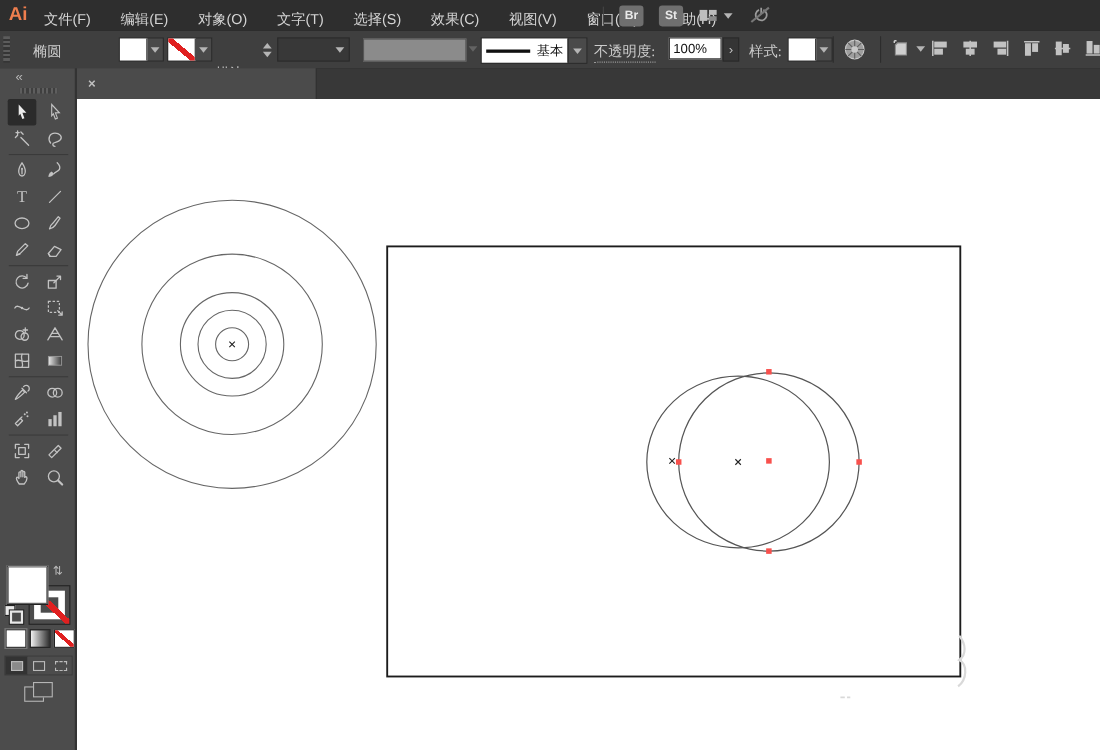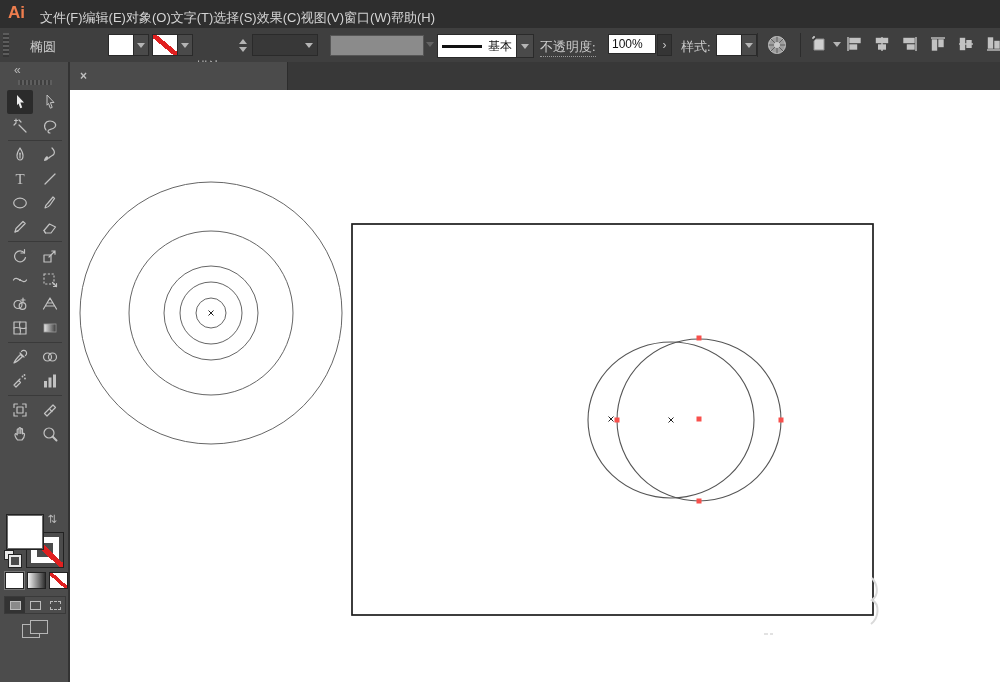--- a/index.html
+++ b/index.html
@@ -1,20 +1,20 @@
 <!DOCTYPE html>
 <html><head>
 <meta charset="utf-8">
 <style>
   html,body{margin:0;padding:0;width:1000px;height:682px;overflow:hidden;
     font-family:"Liberation Sans","DejaVu Sans",sans-serif;background:#fff;}
   
   #menubar{position:absolute;left:0;top:0;width:1000px;height:28px;background:#2e2e2e;border-bottom:1px solid #151515;text-align:center;}
   #ai-logo{position:absolute;left:8px;top:3px;color:#ef7e4e;font-weight:bold;font-size:17px;letter-spacing:0;}
-  #menu-items{position:absolute;left:40px;top:0;height:36px;display:flex;align-items:center;}
+  #menu-items{position:absolute;left:40px;top:0;height:36px;display:flex;align-items:center;gap:27px;}
   .menu-item{color:#d4d4d4;font-size:13px;cursor:default;white-space:nowrap;}
   #menubar-right{position:absolute;left:548px;top:0;height:28px;display:flex;align-items:center;gap:14px;}
   .mb-sep{width:1px;height:16px;background:#454545;}
   .sq-btn{width:22px;height:19px;background:#6f6f6f;border-radius:3px;color:#e9e9e9;font-size:11px;font-weight:bold;
     display:flex;align-items:center;justify-content:center;}
   .chev{width:0;height:0;border-left:4px solid transparent;border-right:4px solid transparent;border-top:5px solid #b5b5b5;display:inline-block;}
   
   #controlbar{position:absolute;left:0;top:28px;width:1000px;height:34px;background:#3f3f3f;border-bottom:1px solid #242424;}
   .grip{position:absolute;left:3px;top:5px;width:6px;height:24px;
     background:repeating-linear-gradient(180deg,#5c5c5c 0 2px,#353535 2px 4px);}
@@ -104,20 +104,38 @@
       <span class="menu-item">文件(F)</span>
       <span class="menu-item">编辑(E)</span>
       <span class="menu-item">对象(O)</span>
       <span class="menu-item">文字(T)</span>
       <span class="menu-item">选择(S)</span>
       <span class="menu-item">效果(C)</span>
       <span class="menu-item">视图(V)</span>
       <span class="menu-item">窗口(W)</span>
       <span class="menu-item">帮助(H)</span>
     </div>
+  <div id="menubar-right">
+    <div class="mb-sep"></div>
+    <div class="sq-btn">Br</div>
+    <div class="sq-btn">St</div>
+    <div style="display:flex;align-items:center;gap:5px;">
+      <svg class="ticon" width="18" height="16" viewBox="0 0 18 16">
+        <rect x="1" y="3" width="7" height="10" fill="#bdbdbd"></rect>
+        <rect x="9.5" y="3" width="7" height="4.5" fill="#bdbdbd"></rect>
+        <rect x="9.5" y="8.8" width="7" height="4.2" fill="#8b8b8b"></rect>
+      </svg>
+      <span class="chev"></span>
+    </div>
+    <svg class="ticon" width="24" height="18" viewBox="0 0 24 18">
+      <path d="M14 4 a5 5 0 1 1 -4 0" fill="none" stroke="#9a9a9a" stroke-width="1.6"></path>
+      <line x1="12" y1="2" x2="12" y2="8" stroke="#9a9a9a" stroke-width="1.6"></line>
+      <line x1="3" y1="15" x2="19" y2="2" stroke="#777" stroke-width="2"></line>
+    </svg>
+  </div>
 </div>
 
 <div id="controlbar">
   <div class="grip"></div>
   <span class="cb-label" style="left:30px;">椭圆</span>
 
   <div class="swatch-group" style="left:108px;">
     <div class="swatch"></div>
     <div class="chev-cell">
         <span class="chev"></span>

